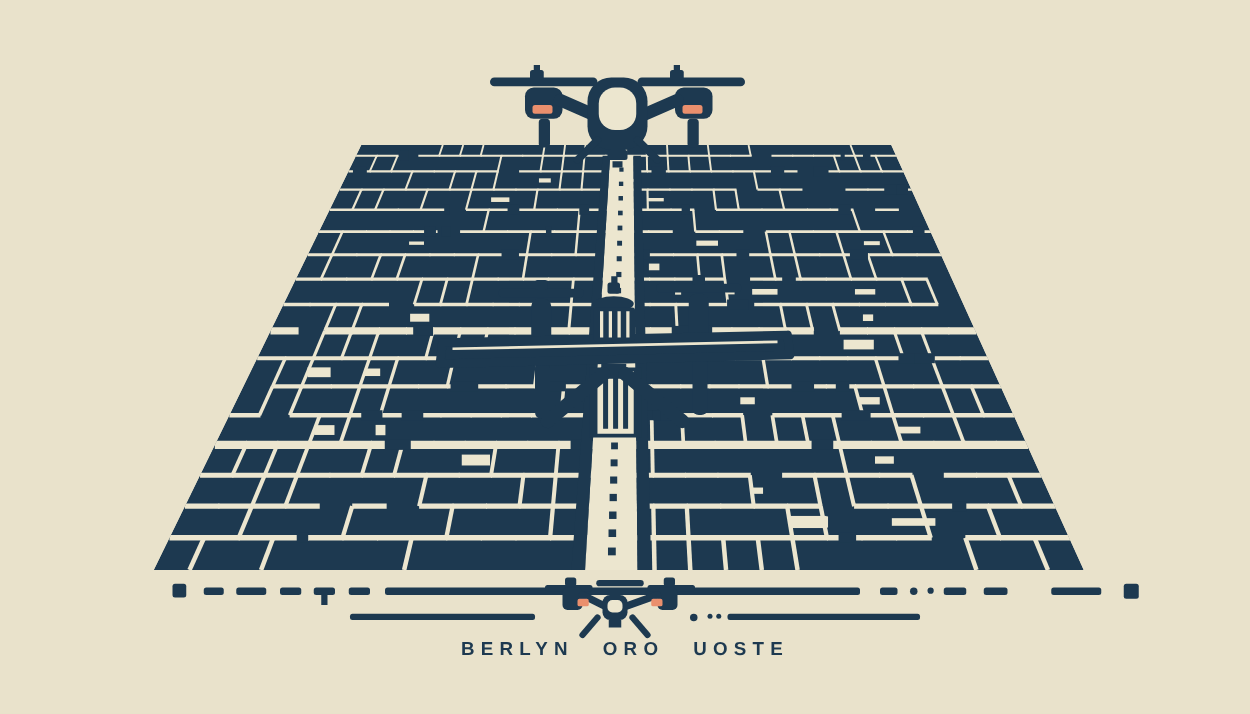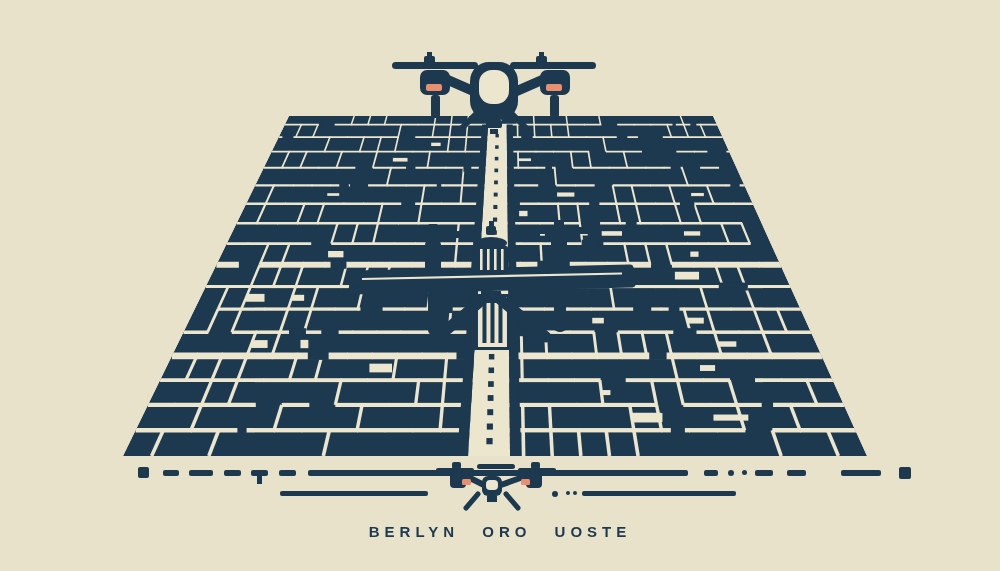--- a/index.html
+++ b/index.html
@@ -7,21 +7,21 @@
   }
   html,body{margin:0;padding:0;}
   body{background:var(--bg);font-family:"Liberation Sans",sans-serif;}
   .stage{position:relative;width:1000px;height:571px;background:var(--bg);overflow:hidden;}
   svg .ink{fill:var(--ink);}
   svg .street{fill:var(--street);}
   svg .accent{fill:var(--accent);}
   svg .sink{stroke:var(--ink);fill:none;}
   svg .sstreet{stroke:var(--street);fill:none;}
   .caption{
-    position:absolute;left:0;right:0;top:523px;text-align:center;
+    position:absolute;left:0;right:0;top:511px;text-align:center;
     color:var(--ink);font-weight:bold;font-size:15px;
     letter-spacing:5px;word-spacing:14px;
     font-family:"Liberation Sans",sans-serif;
   }
 </style>
 </head>
 <body>
 
 <div class="stage">
   <svg id="scene" width="1000" height="571" viewBox="0 0 1000 571">

